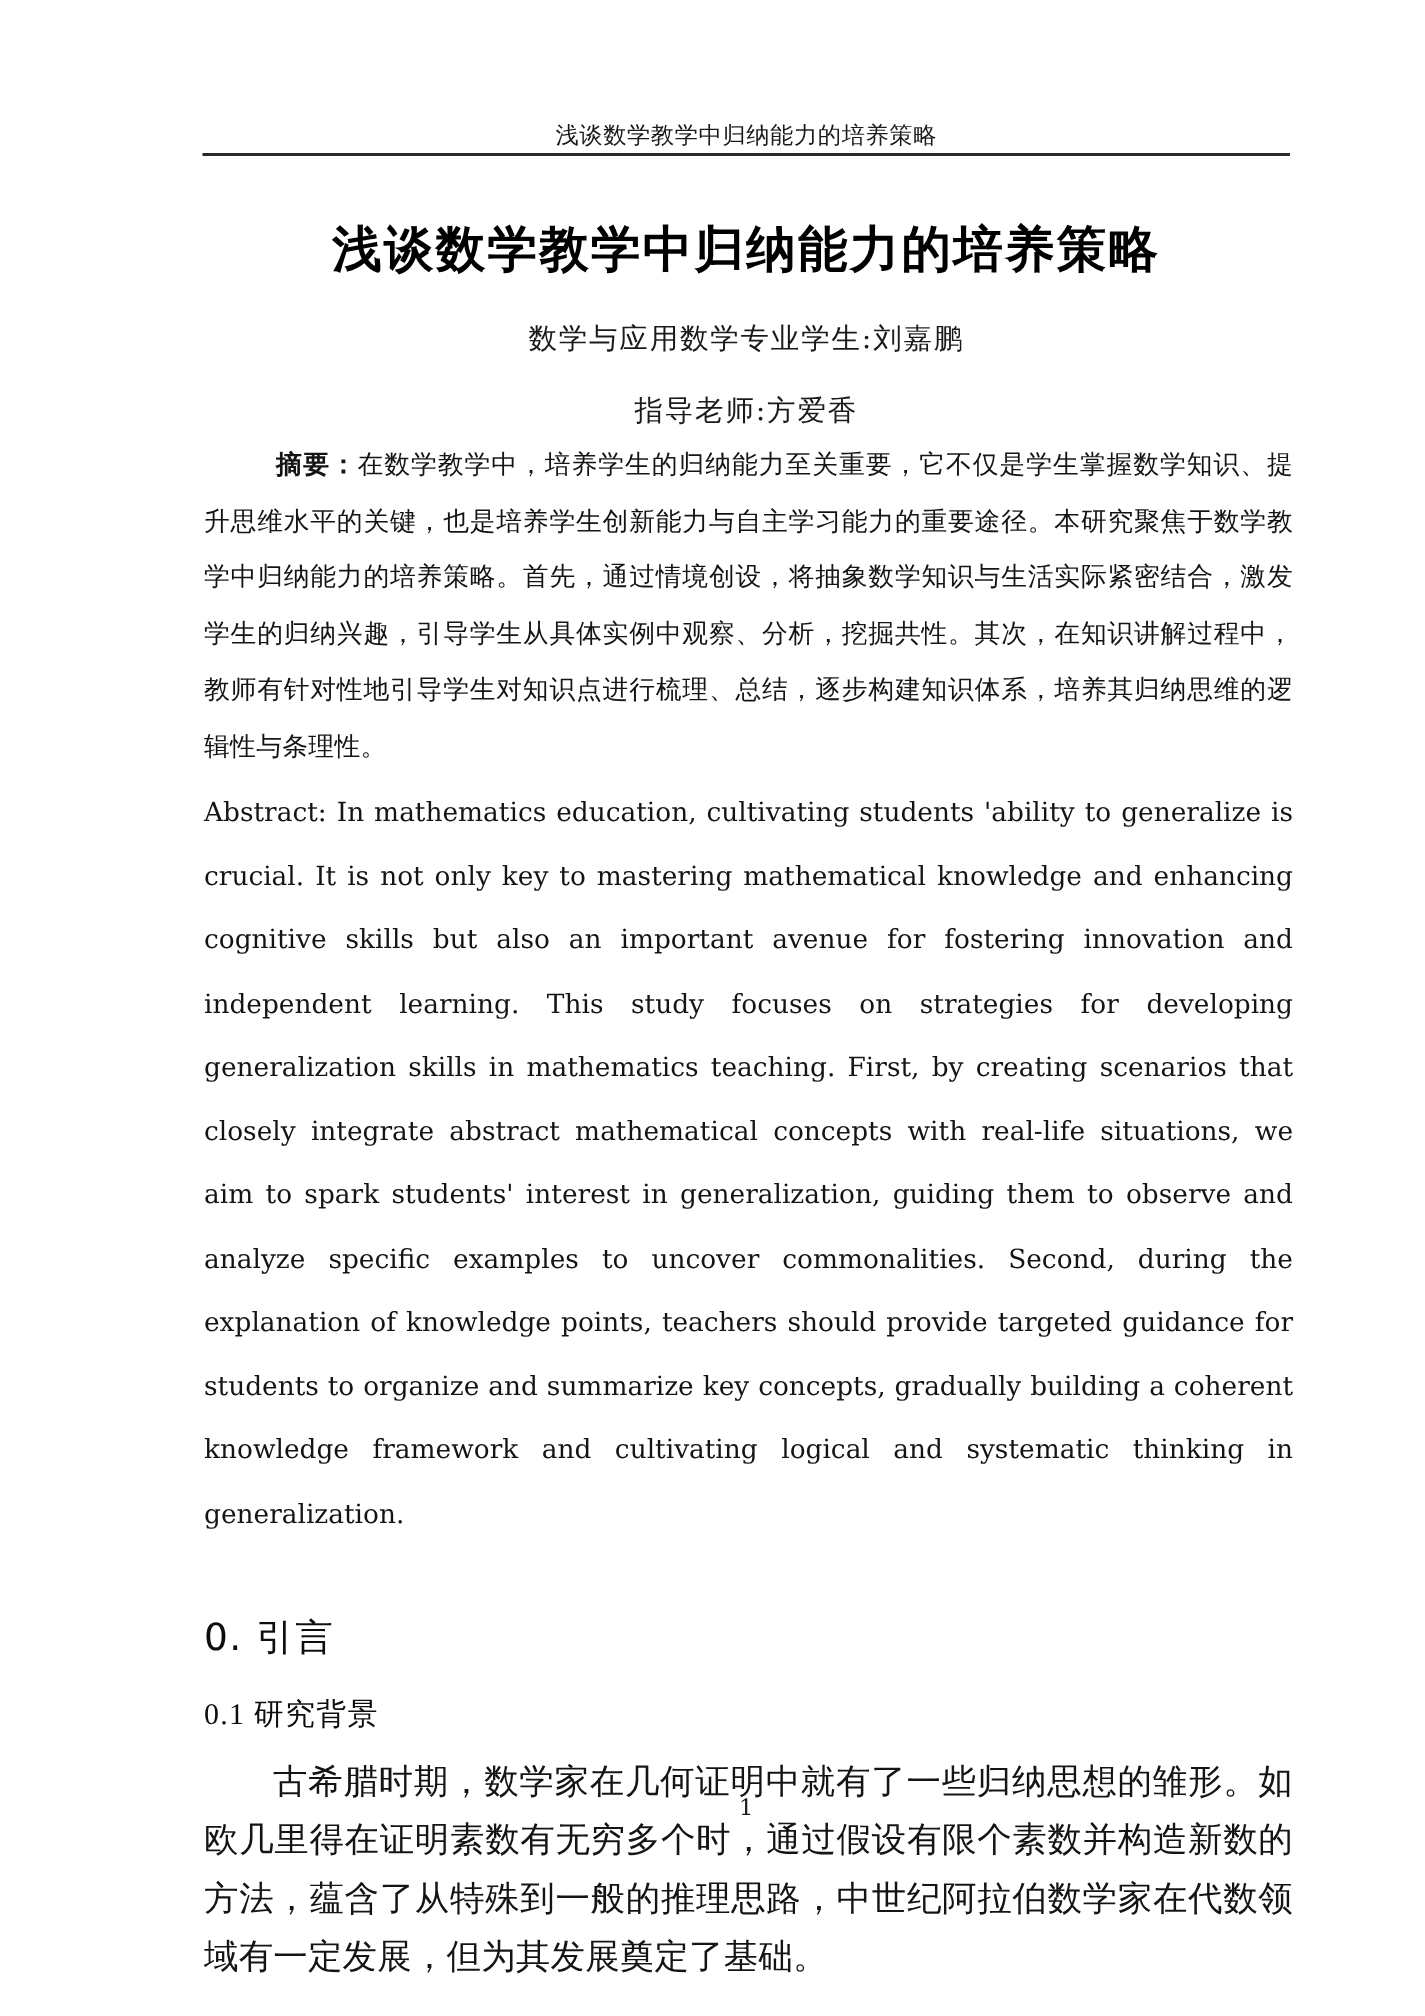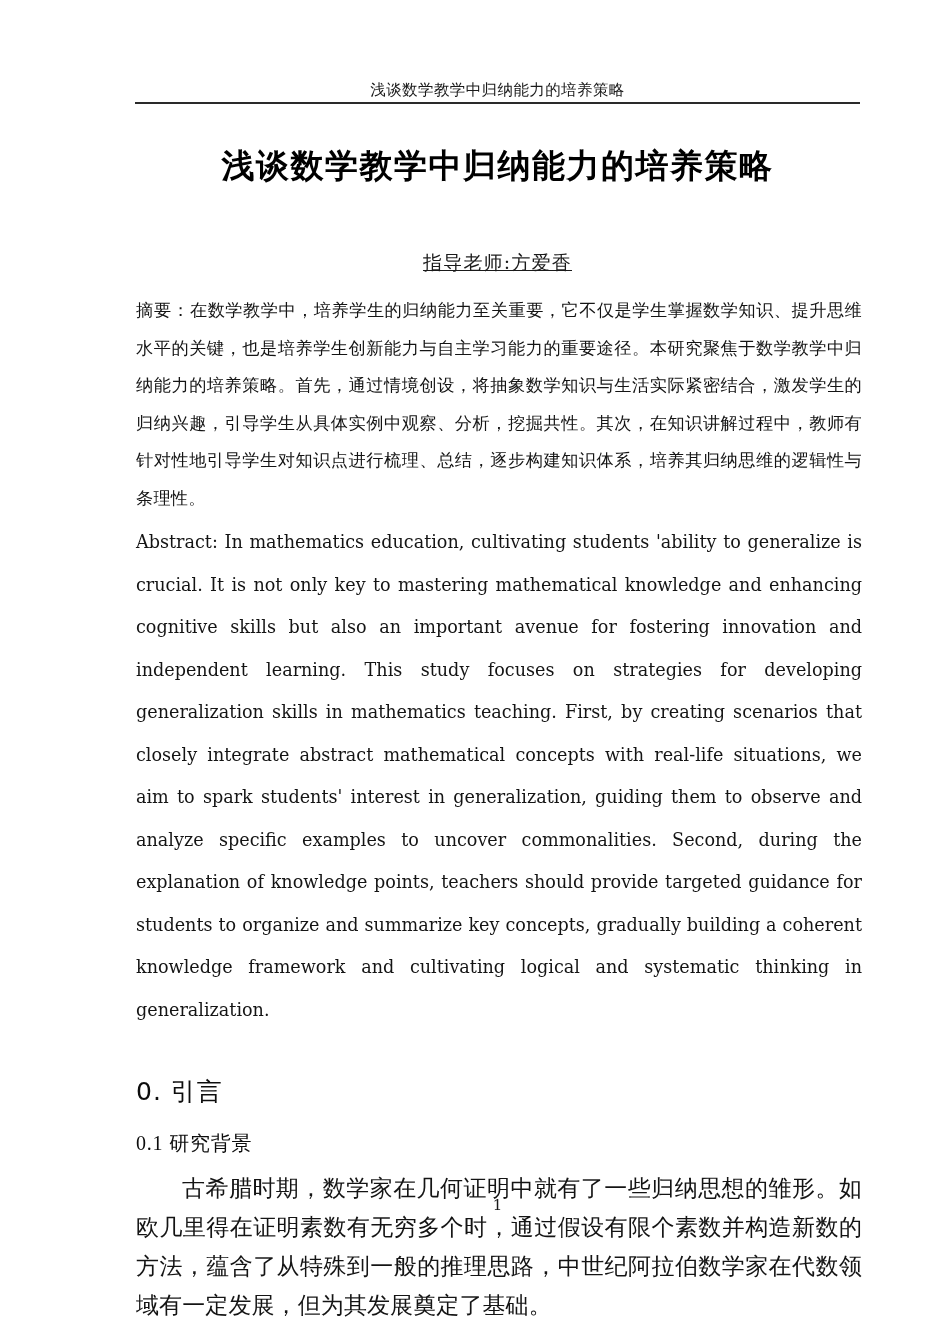--- a/index.html
+++ b/index.html
@@ -70,21 +70,21 @@
     width: 725px;
     text-align: center;
     font-family: "DejaVu Serif", serif;
     font-size: 19px;
     line-height: 28px;
     letter-spacing: 1.2px;
     color: #1a1a1a;
     white-space: nowrap;
   }
   .byline.author { top: 212px; }
-  .byline.advisor { top: 248px; text-decoration: underline; }
+  .byline.advisor { top: 260px; }
 
   
   .col {
     position: absolute;
     left: 136px;
     top: 292px;
     width: 726px;
   }
 
   
@@ -93,22 +93,23 @@
     font-size: 17.2px;
     line-height: 37.5px;
     text-align: justify;
     text-justify: inter-character;
     letter-spacing: 0.2px;
     color: #141414;
     margin: 0;
   }
   .lbl-bold {
     font-family: "DejaVu Sans", sans-serif;
-    font-weight: 400;
+    font-weight: 700;
     letter-spacing: 0.5px;
+    margin-left: 48px;
   }
 
   .p-keywords {
     font-family: "DejaVu Serif", serif;
     font-size: 17.2px;
     line-height: 37.5px;
     letter-spacing: 0.2px;
     color: #141414;
     margin: 0;
     white-space: nowrap;
@@ -184,20 +185,21 @@
 
 <div class="page">
 
   <div class="header-zone">
     <div class="header-text">浅谈数学教学中归纳能力的培养策略</div>
     <div class="header-rule"></div>
   </div>
 
   <div class="doc-title">浅谈数学教学中归纳能力的培养策略</div>
 
+  <div class="byline author">数学与应用数学专业学生:刘嘉鹏</div>
 
   <div class="byline advisor">指导老师:方爱香</div>
 
   <div class="col">
 
     <p class="p-cn-abstract"><span class="lbl-bold">摘要：</span><span>在数学教学中，培养学生的归纳能力至关重要，它不仅是学生掌握数学知识、提升思维水平的关键，也是培养学生创新能力与自主学习能力的重要途径。本研究聚焦于数学教学中归纳能力的培养策略。首先，通过情境创设，将抽象数学知识与生活实际紧密结合，激发学生的归纳兴趣，引导学生从具体实例中观察、分析，挖掘共性。其次，在知识讲解过程中，教师有针对性地引导学生对知识点进行梳理、总结，逐步构建知识体系，培养其归纳思维的逻辑性与条理性。</span></p>
 
     <div class="spacer-kw"></div>
 
 

